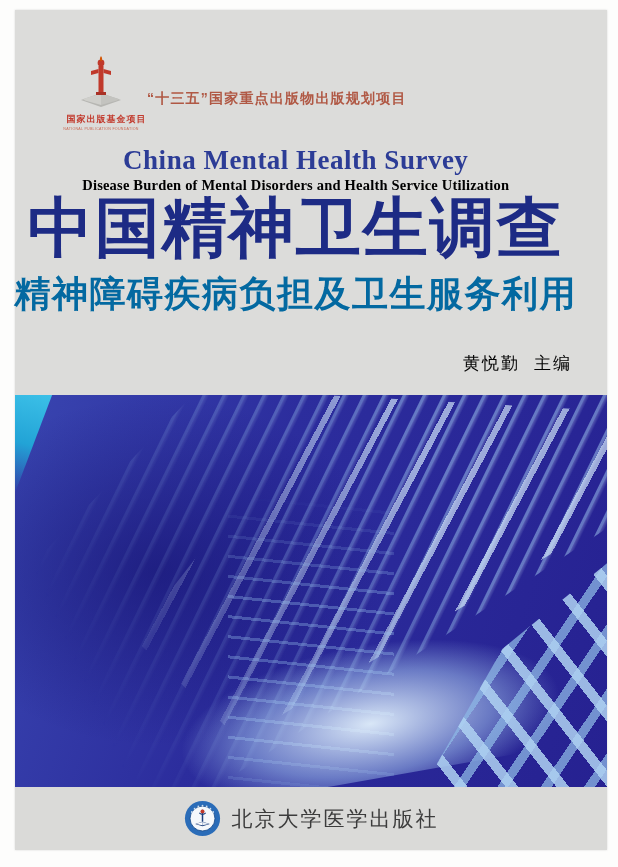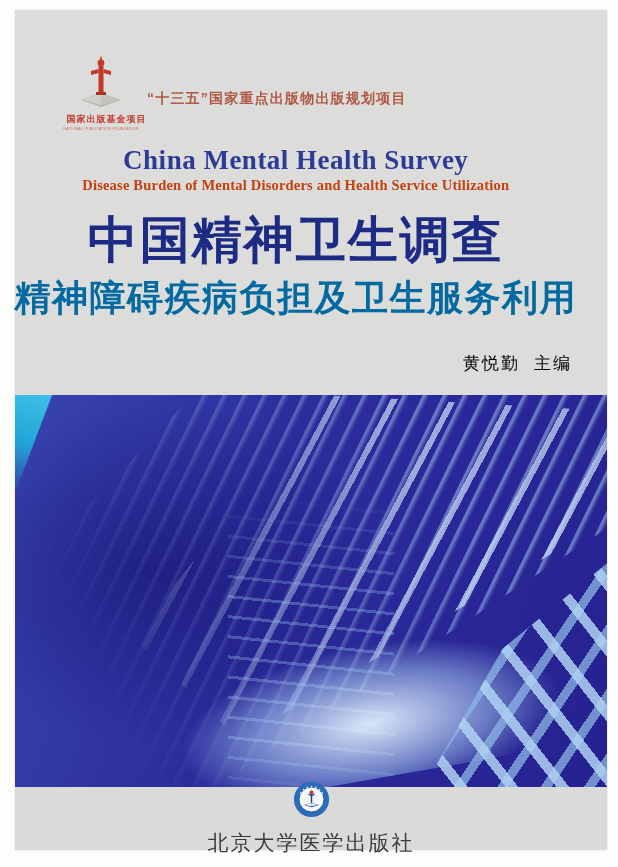--- a/index.html
+++ b/index.html
@@ -32,25 +32,25 @@
   }
 
   
   .title-block { position:absolute; right:30px; top:136px; text-align:center; }
   .t-en {
     font-family:"Liberation Serif", serif; font-weight:bold;
     font-size:27px; color:#2c3c96; line-height:1.1; letter-spacing:.5px;
   }
   .t-en-sub {
     font-family:"Liberation Serif", serif; font-weight:bold;
-    font-size:14.5px; color:#c2410c; margin-top:1px; letter-spacing:.2px;
+    font-size:14.5px; color:#000000; margin-top:1px; letter-spacing:.2px;
   }
   .t-zh {
-    font-size:50px; font-weight:900; color:#1d2b85;
-    letter-spacing:2px; margin-top:20px; line-height:1.05; white-space:nowrap;
+    font-size:65px; font-weight:900; color:#1d2b85;
+    letter-spacing:2px; line-height:1.05; white-space:nowrap;
   }
   .t-zh-sub {
     font-size:36px; font-weight:800; color:#0369a1;
     letter-spacing:1.5px; margin-top:8px; white-space:nowrap;
   }
 
   
   .author {
     position:absolute; right:35px; top:342px;
     font-size:17px; color:#000000; letter-spacing:2px; white-space:nowrap;
@@ -112,21 +112,21 @@
   .band-cyan {
     left:0; top:0; width:64px; height:98px;
     background:linear-gradient(195deg, #3fc4ea 0%, #22a3d6 55%, rgba(34,163,214,0) 100%);
     clip-path:polygon(0 0, 58% 0, 0 100%);
   }
 
   
   .pub-strip {
     position:absolute; left:0; bottom:0; width:592px; height:63px;
     background:#dadad8;
-    display:flex; align-items:center; justify-content:center; gap:11px;flex-direction:column;
+    display:flex; align-items:center; justify-content:center; gap:11px;
   }
   .pub-logo { width:37px; height:37px; flex:0 0 auto; }
   .pub-name { font-size:21px; color:#3c3c3c; letter-spacing:2px; white-space:nowrap; }
 </style>
 </head>
 <body>
 
 <div class="page">
   <div class="cover">
 

